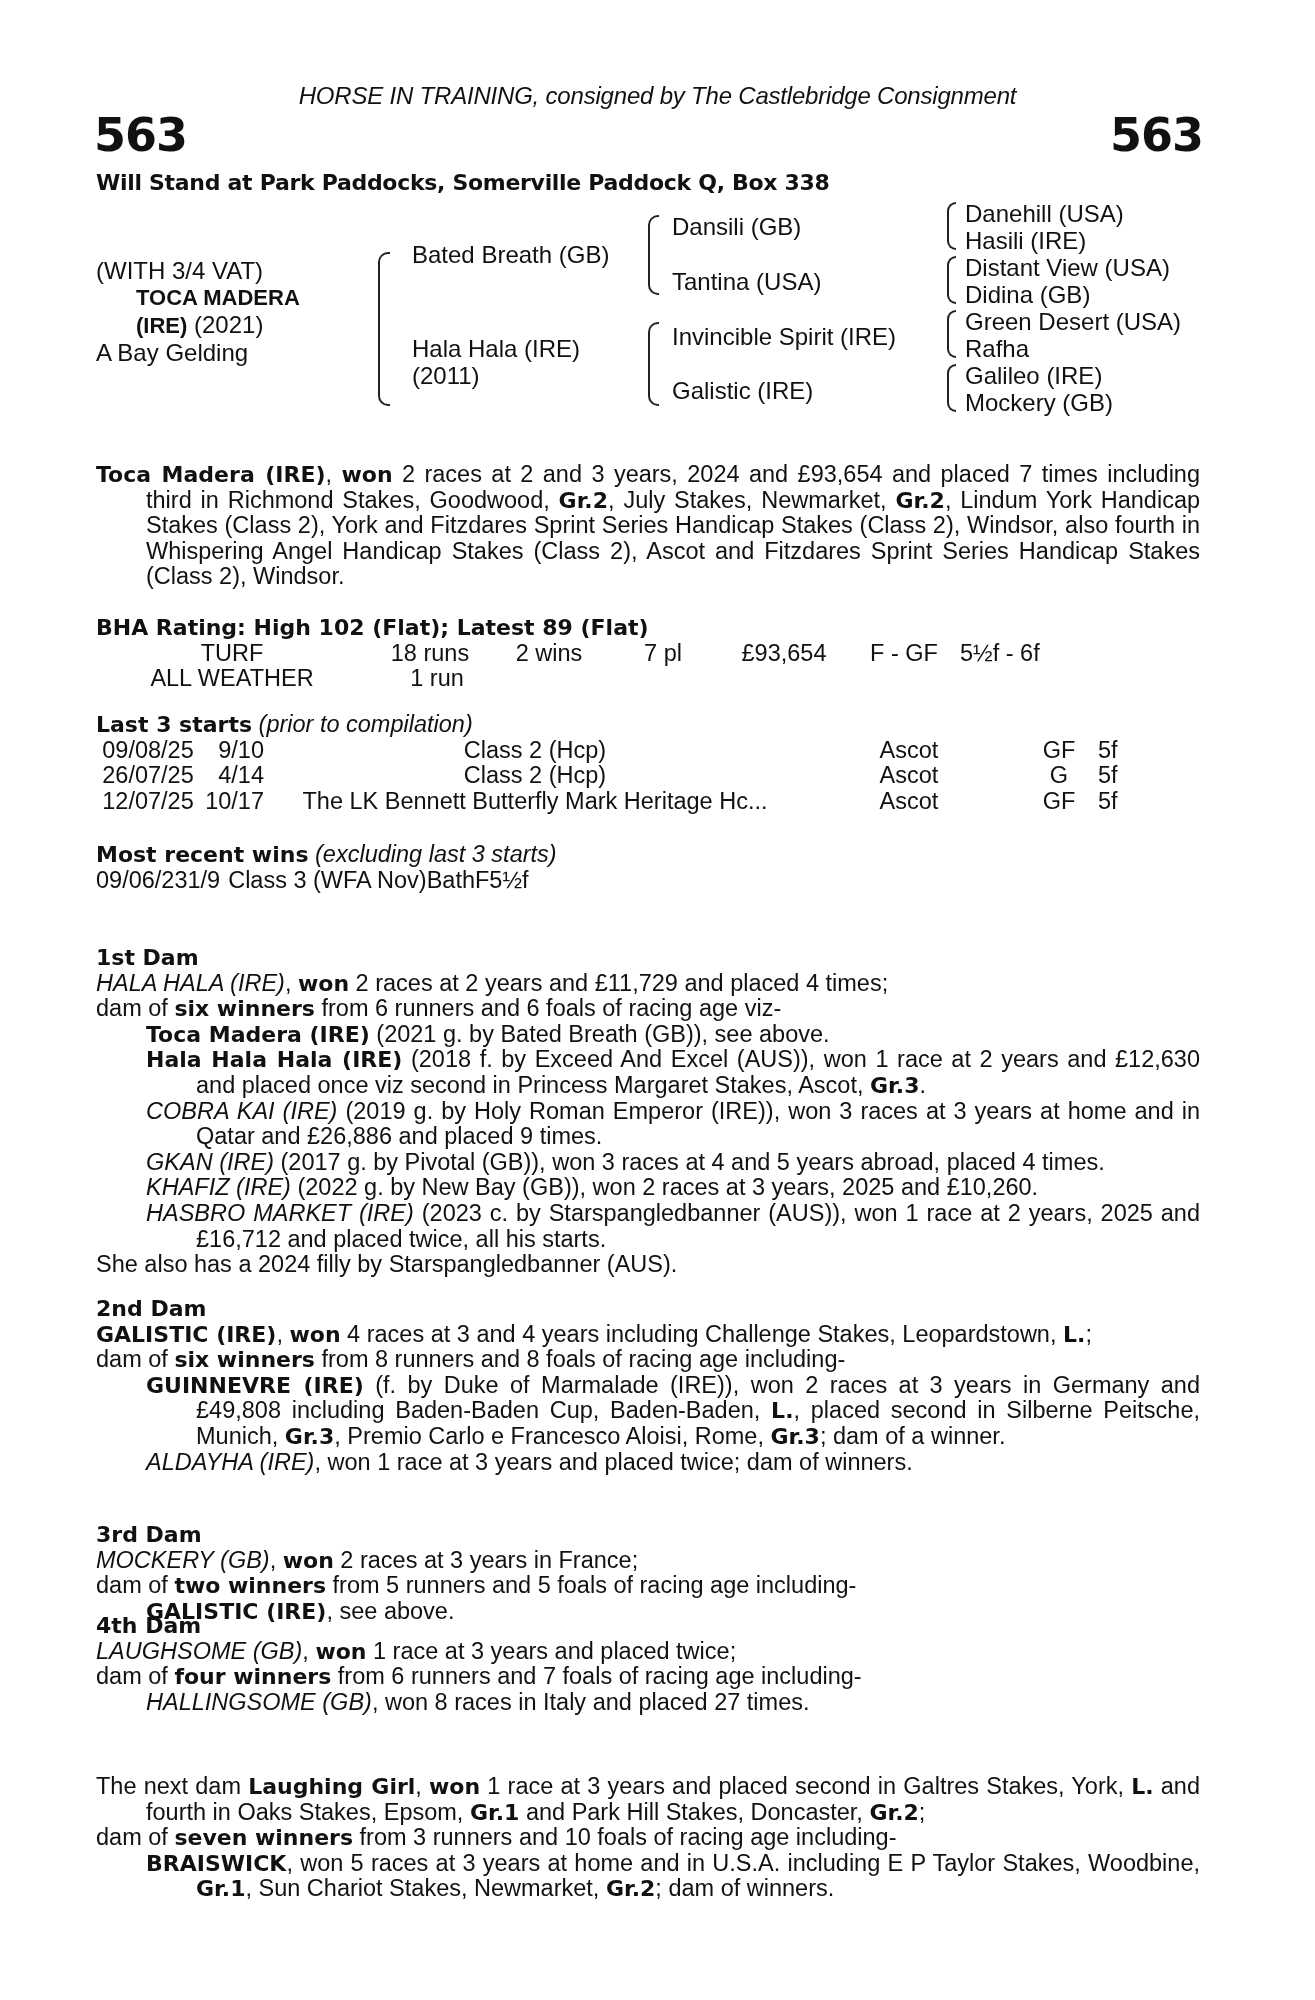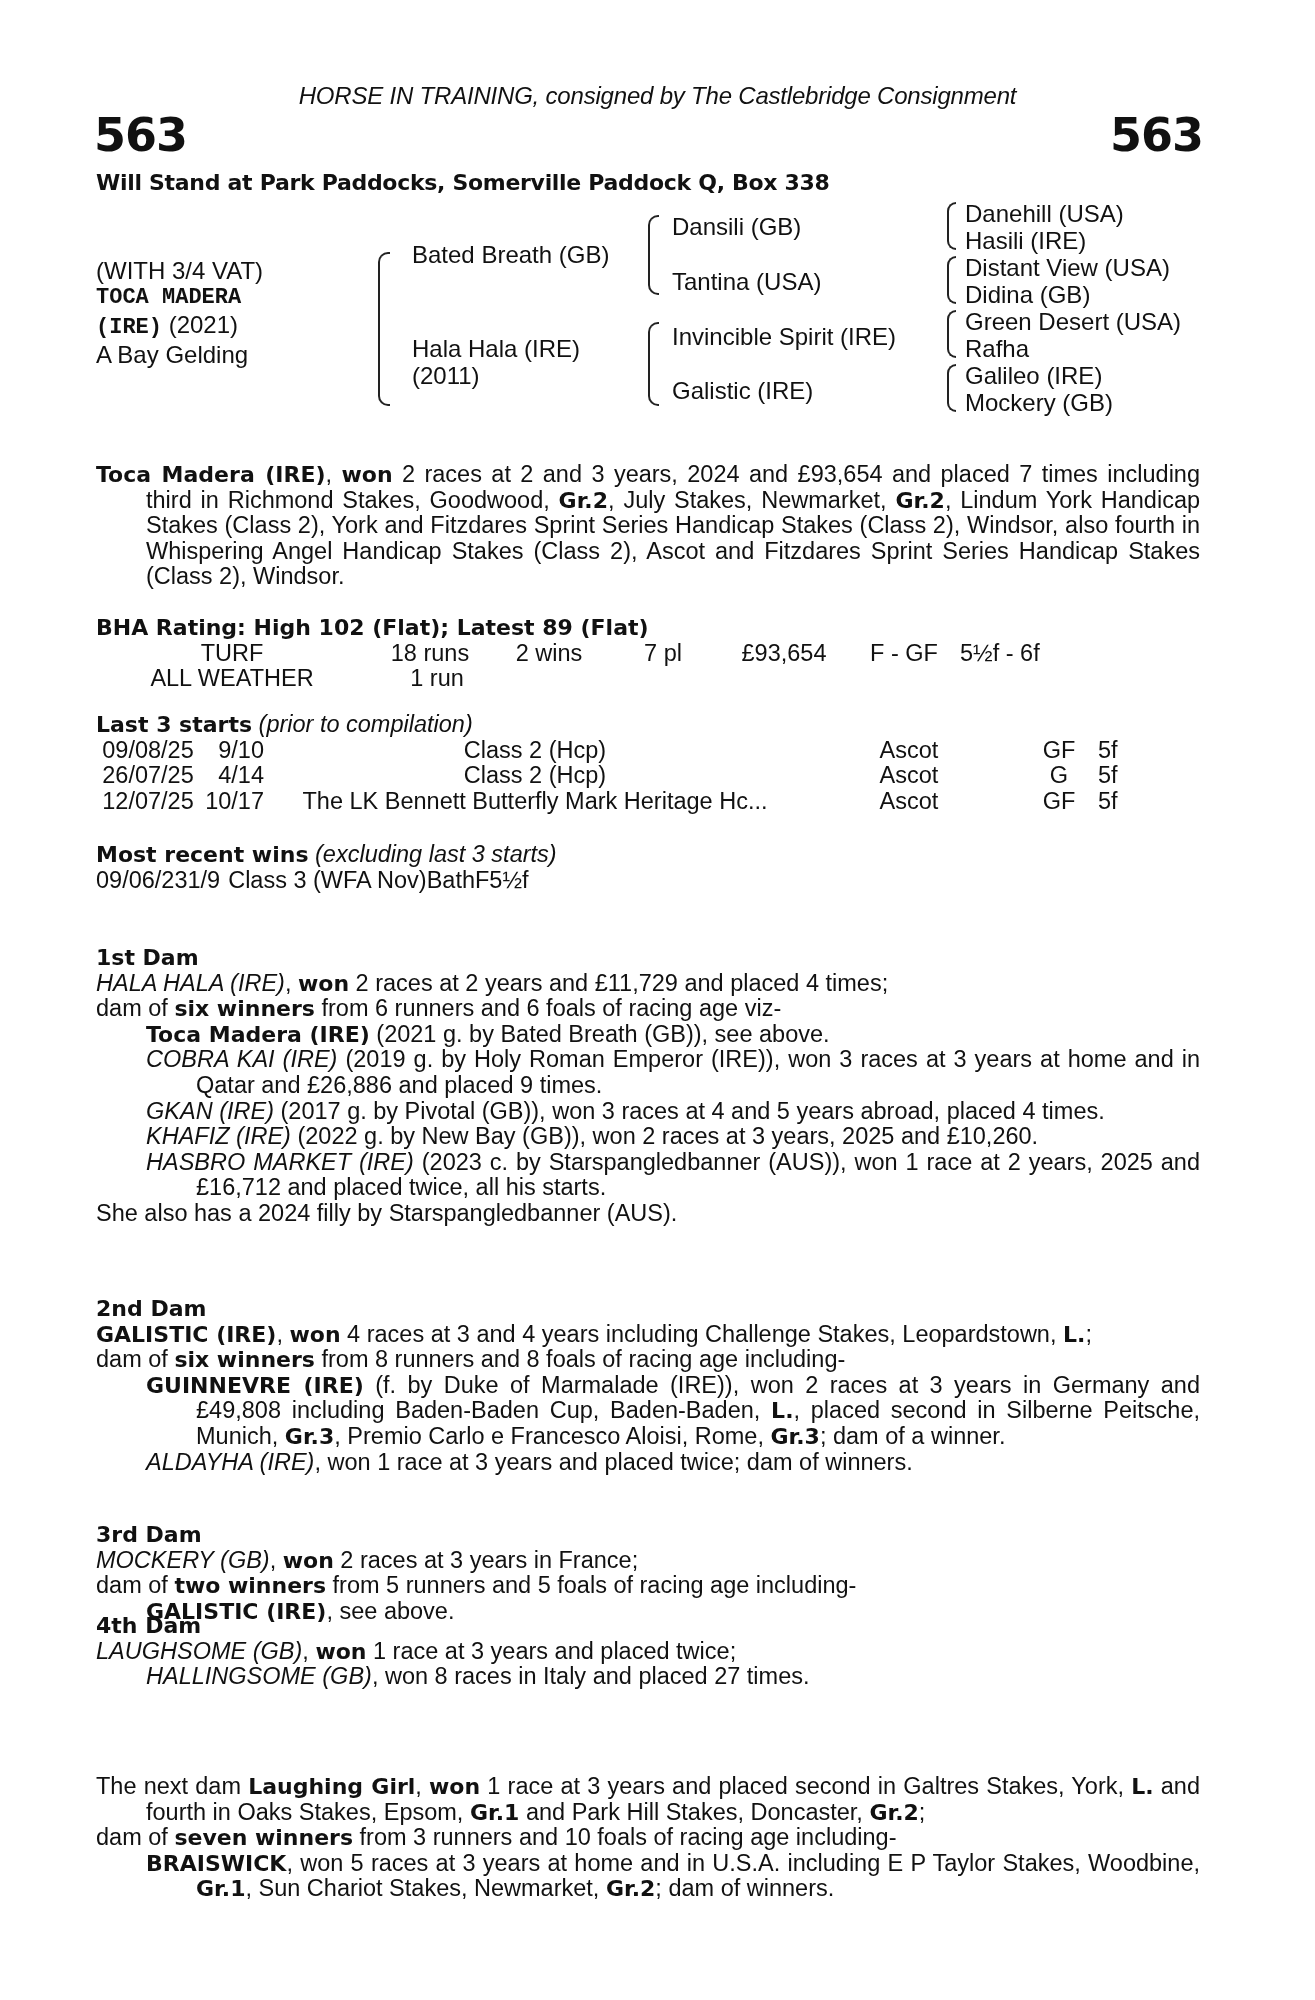--- a/index.html
+++ b/index.html
@@ -7,21 +7,21 @@
          font-family: "Liberation Sans", sans-serif; color: #111111; }
   .abs { position: absolute; }
   .header-title { left: 0; width: 1315px; top: 82px; text-align: center; font-style: italic;
                   font-size: 24px; letter-spacing: -0.2px; }
   .lot { top: 108px; font-family: "DejaVu Sans", sans-serif; font-weight: bold; font-size: 46px; letter-spacing: -1px; }
   .lot.left { left: 94px; }
   .lot.right { right: 112px; }
   .stand { left: 96px; top: 170px; font-family: "DejaVu Sans", sans-serif; font-weight: bold; font-size: 22px; letter-spacing: -0.3px; }
 
   .ped { font-size: 24px; line-height: 27px; }
-  .hb { font-family: Liberation Mono, monospace; font-weight: bold; }
+  .hb { font-family: Liberation Sans, sans-serif; font-weight: bold; margin-left: 40px; }
   .brace { border: 2px solid #222; border-right: none; position: absolute; border-radius: 10px 0 0 10px; }
 
   .txt { left: 96px; right: 115px; font-size: 23.5px; line-height: 25.6px; }
   .just { text-align: justify; }
   .b { font-family: "DejaVu Sans", sans-serif; font-weight: bold; font-size: 22px; }
   .i { font-style: italic; }
   .hang { padding-left: 50px; text-indent: -50px; }
   .ind1h { padding-left: 100px; text-indent: -50px; }
   .ind2h { padding-left: 148px; text-indent: -50px; }
 
@@ -145,20 +145,21 @@
     </tr>
   </tbody>
     </table>
 </div>
 
 <div class="abs txt just" style="top:945px;">
   <div class="b">1st Dam</div>
   <div><span class="i">HALA HALA (IRE)</span>, <span class="b">won</span><span> 2 races at 2 years and £11,729 and placed 4 times;</span></div>
   <div><span>dam of </span><span class="b">six winners</span><span> from 6 runners and 6 foals of racing age viz-</span></div>
   <div class="ind1h"><span class="b">Toca Madera (IRE)</span><span> (2021 g. by Bated Breath (GB)), see above.</span></div>
+  <div class="ind1h"><span class="b">Hala Hala Hala (IRE)</span><span> (2018 f. by Exceed And Excel (AUS)), won 1 race at 2 years and £12,630 and placed once viz second in Princess Margaret Stakes, Ascot, </span><span class="b">Gr.3</span><span>.</span></div>
   <div class="ind1h"><span class="i">COBRA KAI (IRE)</span><span> (2019 g. by Holy Roman Emperor (IRE)), won 3 races at 3 years at home and in Qatar and £26,886 and placed 9 times.</span></div>
   <div class="ind1h"><span class="i">GKAN (IRE)</span><span> (2017 g. by Pivotal (GB)), won 3 races at 4 and 5 years abroad, placed 4 times.</span></div>
   <div class="ind1h"><span class="i">KHAFIZ (IRE)</span><span> (2022 g. by New Bay (GB)), won 2 races at 3 years, 2025 and £10,260.</span></div>
   <div class="ind1h"><span class="i">HASBRO MARKET (IRE)</span><span> (2023 c. by Starspangledbanner (AUS)), won 1 race at 2 years, 2025 and £16,712 and placed twice, all his starts.</span></div>
   <div>She also has a 2024 filly by Starspangledbanner (AUS).</div>
 </div>
 
 <div class="abs txt just" style="top:1296px;">
   <div class="b">2nd Dam</div>
   <div><span class="b">GALISTIC (IRE)</span>, <span class="b">won</span><span> 4 races at 3 and 4 years including Challenge Stakes, Leopardstown, </span><span class="b">L.</span><span>;</span></div>
@@ -170,20 +171,21 @@
 <div class="abs txt" style="top:1522px;">
   <div class="b">3rd Dam</div>
   <div><span class="i">MOCKERY (GB)</span>, <span class="b">won</span><span> 2 races at 3 years in France;</span></div>
   <div><span>dam of </span><span class="b">two winners</span><span> from 5 runners and 5 foals of racing age including-</span></div>
   <div class="ind1h"><span class="b">GALISTIC (IRE)</span><span>, see above.</span></div>
 </div>
 
 <div class="abs txt" style="top:1613px;">
   <div class="b">4th Dam</div>
   <div><span class="i">LAUGHSOME (GB)</span>, <span class="b">won</span><span> 1 race at 3 years and placed twice;</span></div>
+  <div><span>dam of </span><span class="b">four winners</span><span> from 6 runners and 7 foals of racing age including-</span></div>
   <div class="ind1h"><span class="i">HALLINGSOME (GB)</span><span>, won 8 races in Italy and placed 27 times.</span></div>
 </div>
 
 <div class="abs txt just" style="top:1774px;">
   <div class="hang"><span>The next dam </span><span class="b">Laughing Girl</span>, <span class="b">won</span><span> 1 race at 3 years and placed second in Galtres Stakes, York, </span><span class="b">L.</span><span> and fourth in Oaks Stakes, Epsom, </span><span class="b">Gr.1</span><span> and Park Hill Stakes, Doncaster, </span><span class="b">Gr.2</span><span>;</span></div>
   <div><span>dam of </span><span class="b">seven winners</span><span> from 3 runners and 10 foals of racing age including-</span></div>
   <div class="ind1h"><span class="b">BRAISWICK</span><span>, won 5 races at 3 years at home and in U.S.A. including E P Taylor Stakes, Woodbine, </span><span class="b">Gr.1</span><span>, Sun Chariot Stakes, Newmarket, </span><span class="b">Gr.2</span><span>; dam of winners.</span></div>
 </div>
 
 </body></html>

